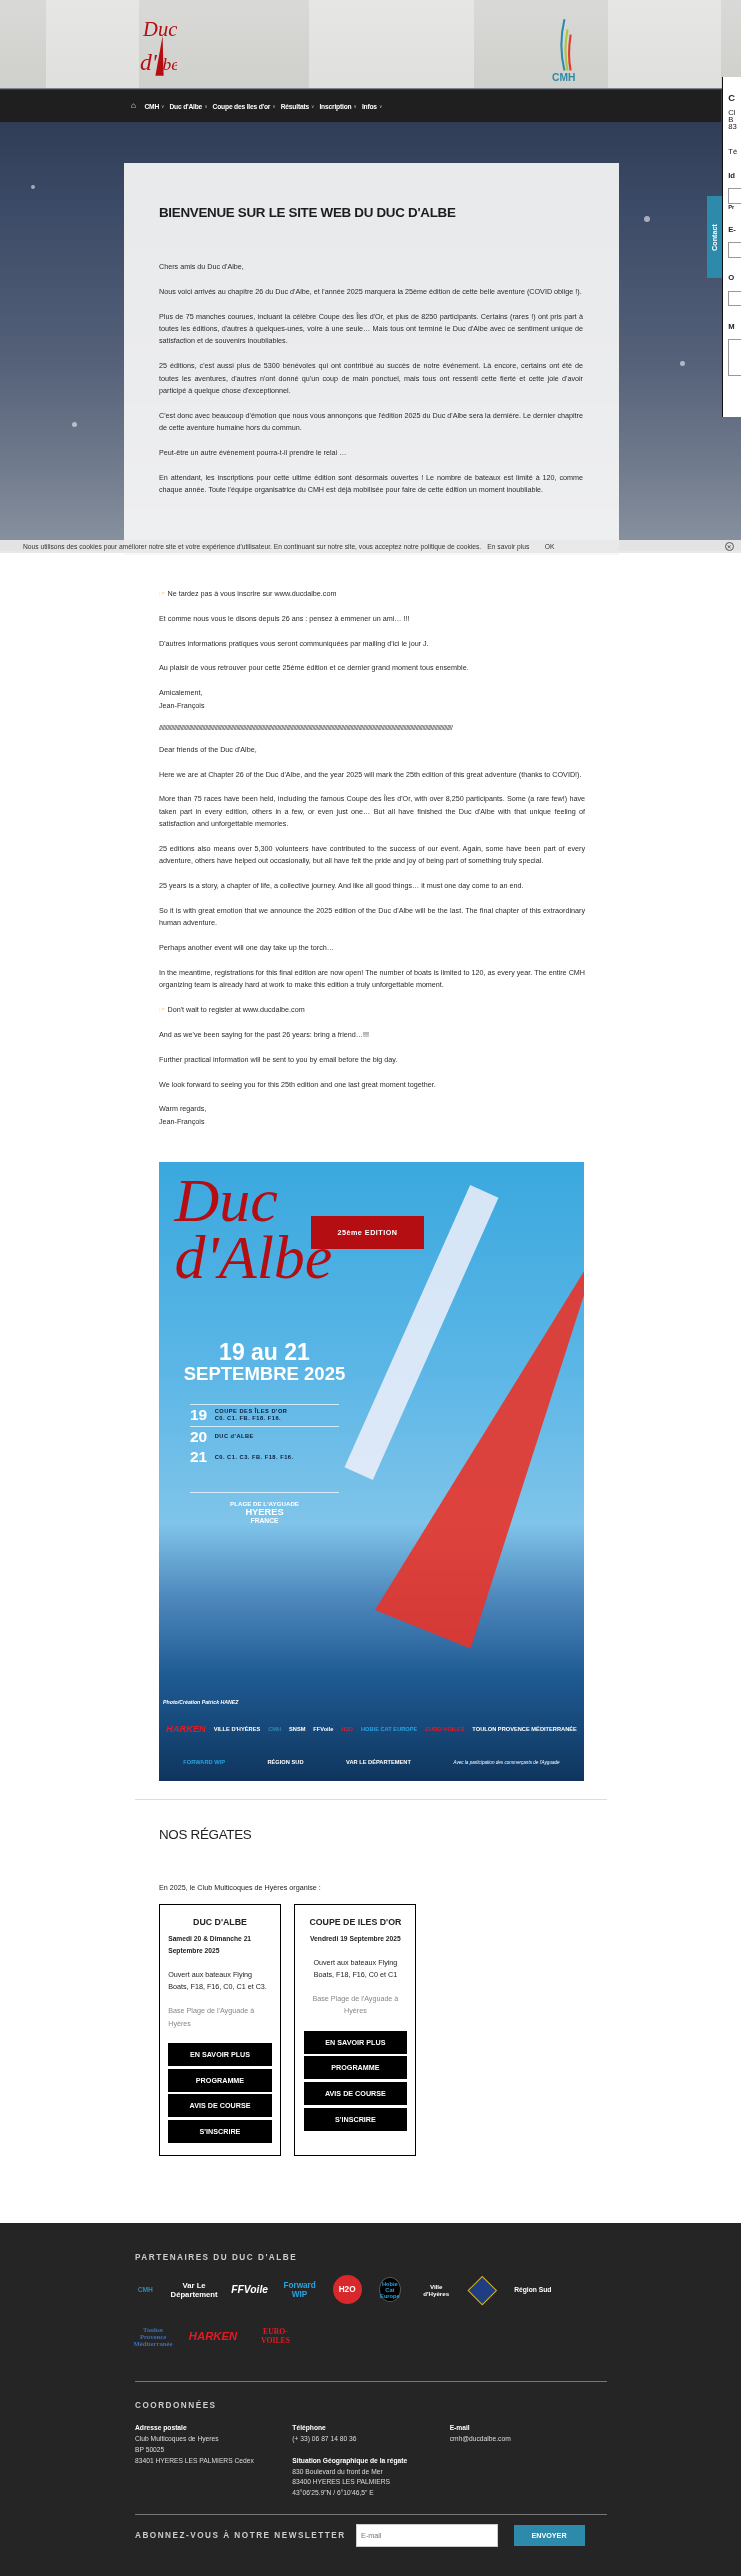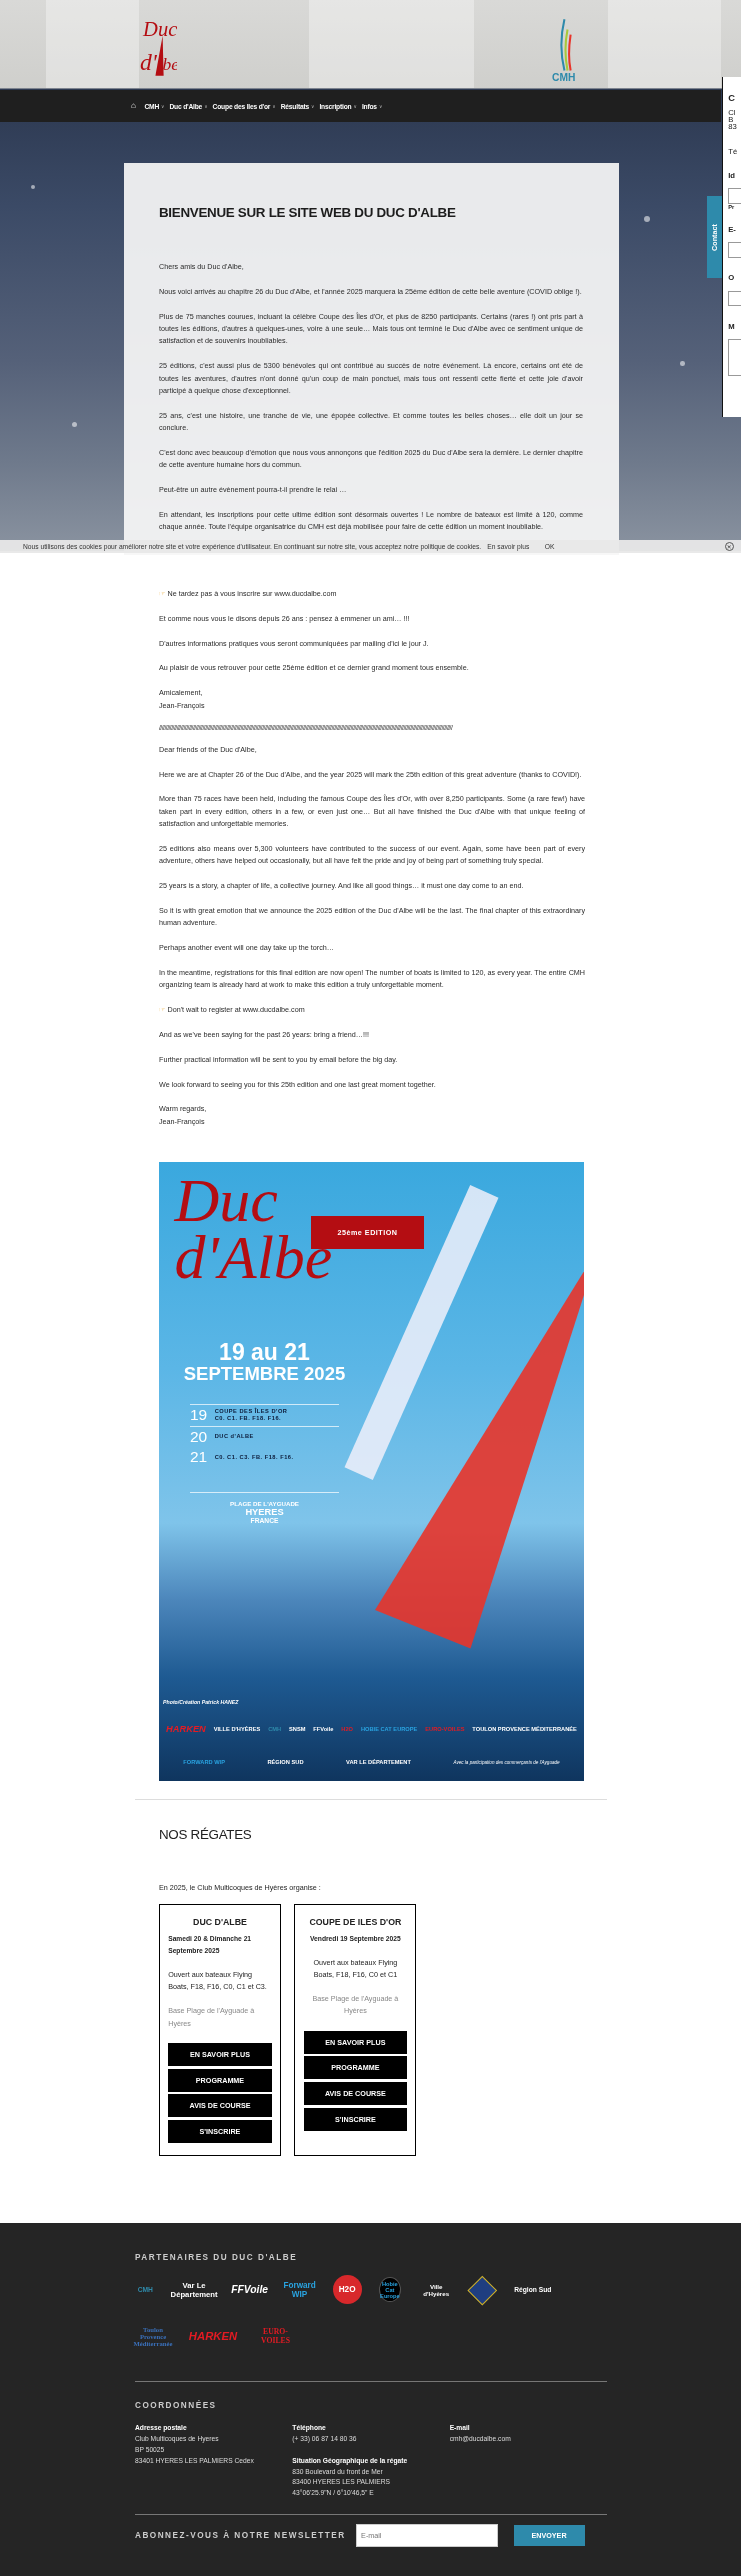--- a/index.html
+++ b/index.html
@@ -33,21 +33,21 @@
 .content .sep{letter-spacing:-0.5px;overflow:hidden;white-space:nowrap;font-size:6.7px;margin-bottom:12.4px;color:#333}
 .content .point{color:#e8a020}
 .poster{position:absolute;left:159px;top:1162px;width:425px;height:619px;background:linear-gradient(180deg,#3aa8de 0,#5bb6e6 206px,#7fc4ea 361px,#4c86bb 438px,#1e5a92 515px,#0f355e 619px);overflow:hidden}
 .poster .title{position:absolute;left:15.5px;top:10.3px;color:#b40d12;font-family:"Liberation Serif",serif;font-style:italic;font-size:62px;line-height:57px}
 .poster .edition{position:absolute;left:152px;top:54px;width:113px;height:33px;background:#b40d12;color:#fff;font-weight:bold;font-size:7.2px;display:flex;align-items:center;justify-content:center;letter-spacing:0.5px}
 .poster .dates{position:absolute;left:15.5px;top:178px;width:180px;text-align:center;color:#fff;font-weight:bold}
 .poster .dates .d1{font-size:23px;line-height:24px}
 .poster .dates .d2{font-size:18.5px;line-height:20.6px}
 .poster .prog{position:absolute;left:31px;top:242px;width:149px;color:#fff;border-top:0.5px solid rgba(255,255,255,.7)}
 .poster .prog .row{display:flex;align-items:center;gap:4.1px;padding:3.1px 0}
-.poster .prog .num{font-size:15.5px;font-weight:normal;width:20.6px;line-height:14.4px}
+.poster .prog .num{font-size:15.5px;font-weight:bold;width:20.6px;line-height:14.4px}
 .poster .prog .txt{font-size:5.7px;font-weight:bold;color:#0b1a38;letter-spacing:0.5px;line-height:7.2px}
 .poster .place{position:absolute;left:31px;top:330px;width:149px;text-align:center;color:#fff;font-weight:bold;border-top:0.5px solid rgba(255,255,255,.7);padding-top:7.2px}
 .poster .place .p1{font-size:6.2px}.poster .place .p2{font-size:9.3px}.poster .place .p3{font-size:6.7px}
 .poster .boat-sail{position:absolute;left:216px;top:26px;width:0;height:0;border-left:72px solid transparent;border-right:31px solid transparent;border-bottom:422px solid #e8342a;transform:rotate(22deg);transform-origin:bottom left;opacity:.9}
 .poster .boat-sail2{position:absolute;left:247px;top:15.5px;width:31px;height:309px;background:rgba(240,240,250,.85);transform:rotate(24deg)}
 .poster .credit{position:absolute;left:4.1px;top:537px;color:#fff;font-style:italic;font-size:5.2px;font-weight:bold}
 .poster .sponsors{position:absolute;left:0;top:546px;width:425px;height:73px;display:flex;flex-wrap:wrap;align-items:center;justify-content:space-around;padding:3.1px}
 .poster .sponsors span{font-size:5.7px;font-weight:bold;color:#fff;padding:1px 3.1px}
 .poster .sponsors .red{color:#e31b23;font-size:9.3px;font-style:italic}
 .rule{position:absolute;left:135px;top:1799px;width:472px;height:0.5px;background:#ddd}
@@ -163,21 +163,20 @@
   <div class="cp-label">M</div>
   <div class="cp-ta"></div>
 </aside>
 
 <section class="welcome-card">
   <h1>BIENVENUE SUR LE SITE WEB DU DUC D'ALBE</h1>
   <p>Chers amis du Duc d'Albe,</p>
   <p>Nous voici arrivés au chapitre 26 du Duc d'Albe, et l'année 2025 marquera la 25ème édition de cette belle aventure (COVID oblige !).</p>
   <p>Plus de 75 manches courues, incluant la célèbre Coupe des Îles d'Or, et plus de 8250 participants. Certains (rares !) ont pris part à toutes les éditions, d'autres à quelques-unes, voire à une seule… Mais tous ont terminé le Duc d'Albe avec ce sentiment unique de satisfaction et de souvenirs inoubliables.</p>
   <p>25 éditions, c'est aussi plus de 5300 bénévoles qui ont contribué au succès de notre événement. Là encore, certains ont été de toutes les aventures, d'autres n'ont donné qu'un coup de main ponctuel, mais tous ont ressenti cette fierté et cette joie d'avoir participé à quelque chose d'exceptionnel.</p>
-  <p>25 ans, c'est une histoire, une tranche de vie, une épopée collective. Et comme toutes les belles choses… elle doit un jour se conclure.</p>
   <p>C'est donc avec beaucoup d'émotion que nous vous annonçons que l'édition 2025 du Duc d'Albe sera la dernière. Le dernier chapitre de cette aventure humaine hors du commun.</p>
   <p>Peut-être un autre évènement pourra-t-il prendre le relai …</p>
   <p>En attendant, les inscriptions pour cette ultime édition sont désormais ouvertes ! Le nombre de bateaux est limité à 120, comme chaque année. Toute l'équipe organisatrice du CMH est déjà mobilisée pour faire de cette édition un moment inoubliable.</p>
 </section>
 
 <div class="cookie">
   <span>Nous utilisons des cookies pour améliorer notre site et votre expérience d'utilisateur. En continuant sur notre site, vous acceptez notre politique de cookies.</span>
   <span>En savoir plus</span>
   <span class="ok">OK</span>
   <span class="close">✕</span>

